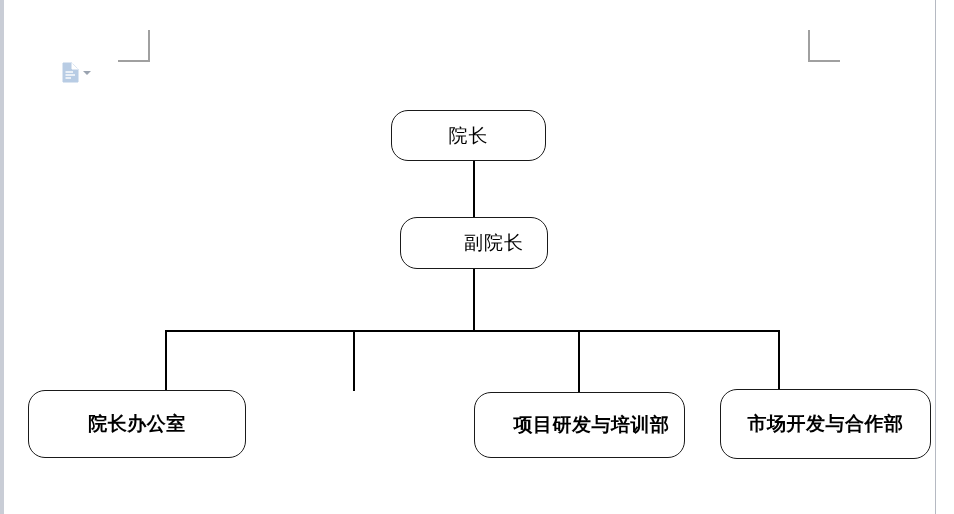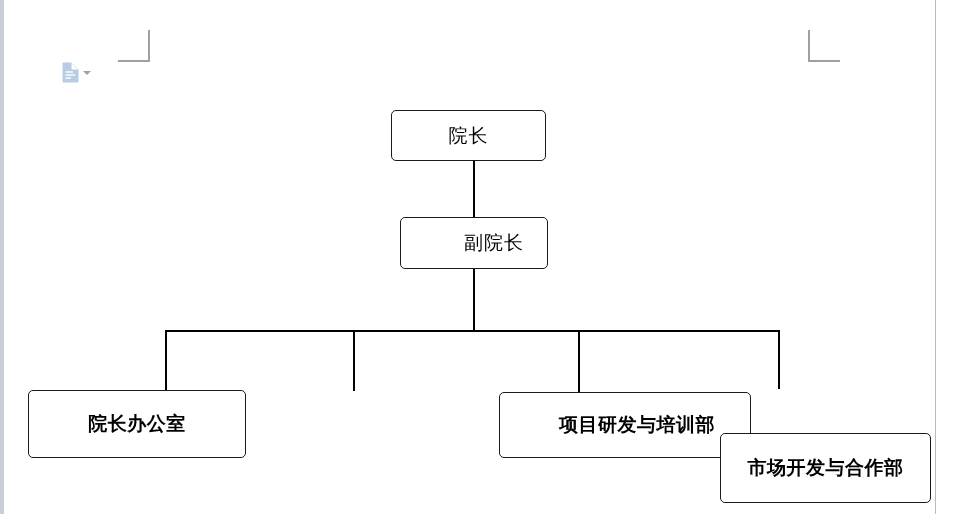--- a/index.html
+++ b/index.html
@@ -77,21 +77,21 @@
   
   .org-canvas {
     position: absolute;
     left: 0; top: 0;
     width: 954px; height: 514px;
   }
   .node {
     position: absolute;
     box-sizing: border-box;
     border: 1.6px solid #1a1a1a;
-    border-radius: 5px;
+    border-radius: 17px;
     background: #ffffff;
     display: flex;
     align-items: center;
     justify-content: center;
     color: #000000;
     font-family: "Liberation Serif", "DejaVu Serif", serif;
     font-size: 19px;
     letter-spacing: 1px;
     white-space: nowrap;
     user-select: none;
@@ -149,22 +149,22 @@
 
     <div class="node lvl2" style="left: 400px; top: 217px; width: 148px; height: 52px;">
         <span>副院长</span>
       </div>
 
     <div class="node lvl3" style="left: 28px; top: 390px; width: 218px; height: 68px;">
         <span>院长办公室</span>
       </div>
 
 
-    <div class="node lvl3" style="left: 499px; top: 392px; width: 252px; height: 66px; padding-left: 24px;">
+    <div class="node lvl3" style="left: 474px; top: 392px; width: 211px; height: 66px; padding-left: 24px;">
         <span>项目研发与培训部</span>
       </div>
 
-    <div class="node lvl3" style="left: 720px; top: 389px; width: 211px; height: 70px; margin-top: 44px;">
+    <div class="node lvl3" style="left: 720px; top: 389px; width: 211px; height: 70px;">
         <span>市场开发与合作部</span>
       </div>
   </div>
 
 </div>
 
 </body></html>

